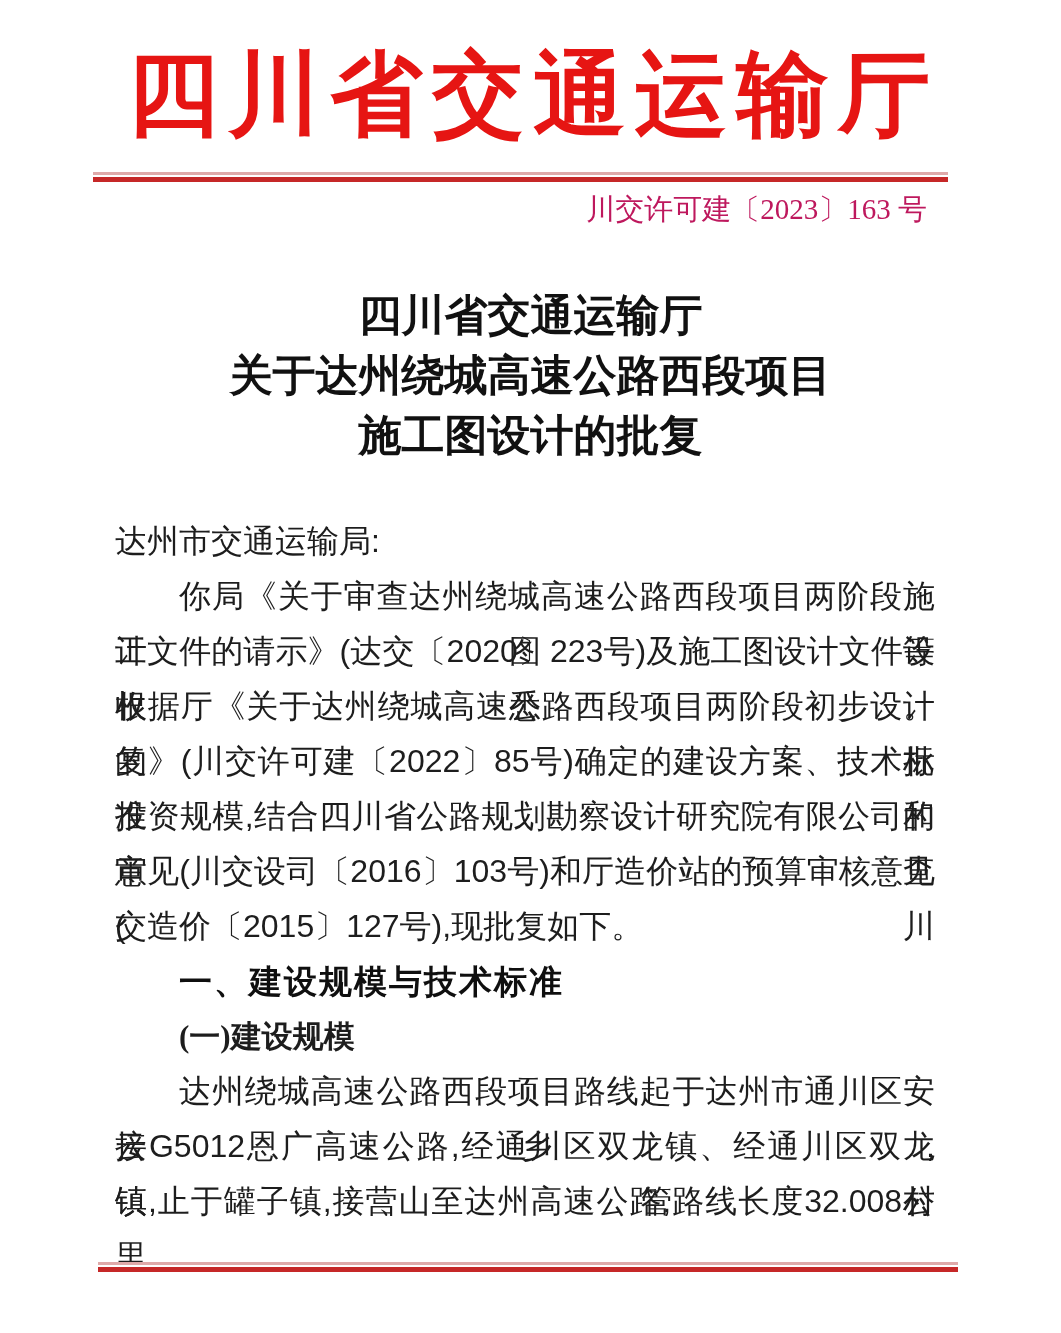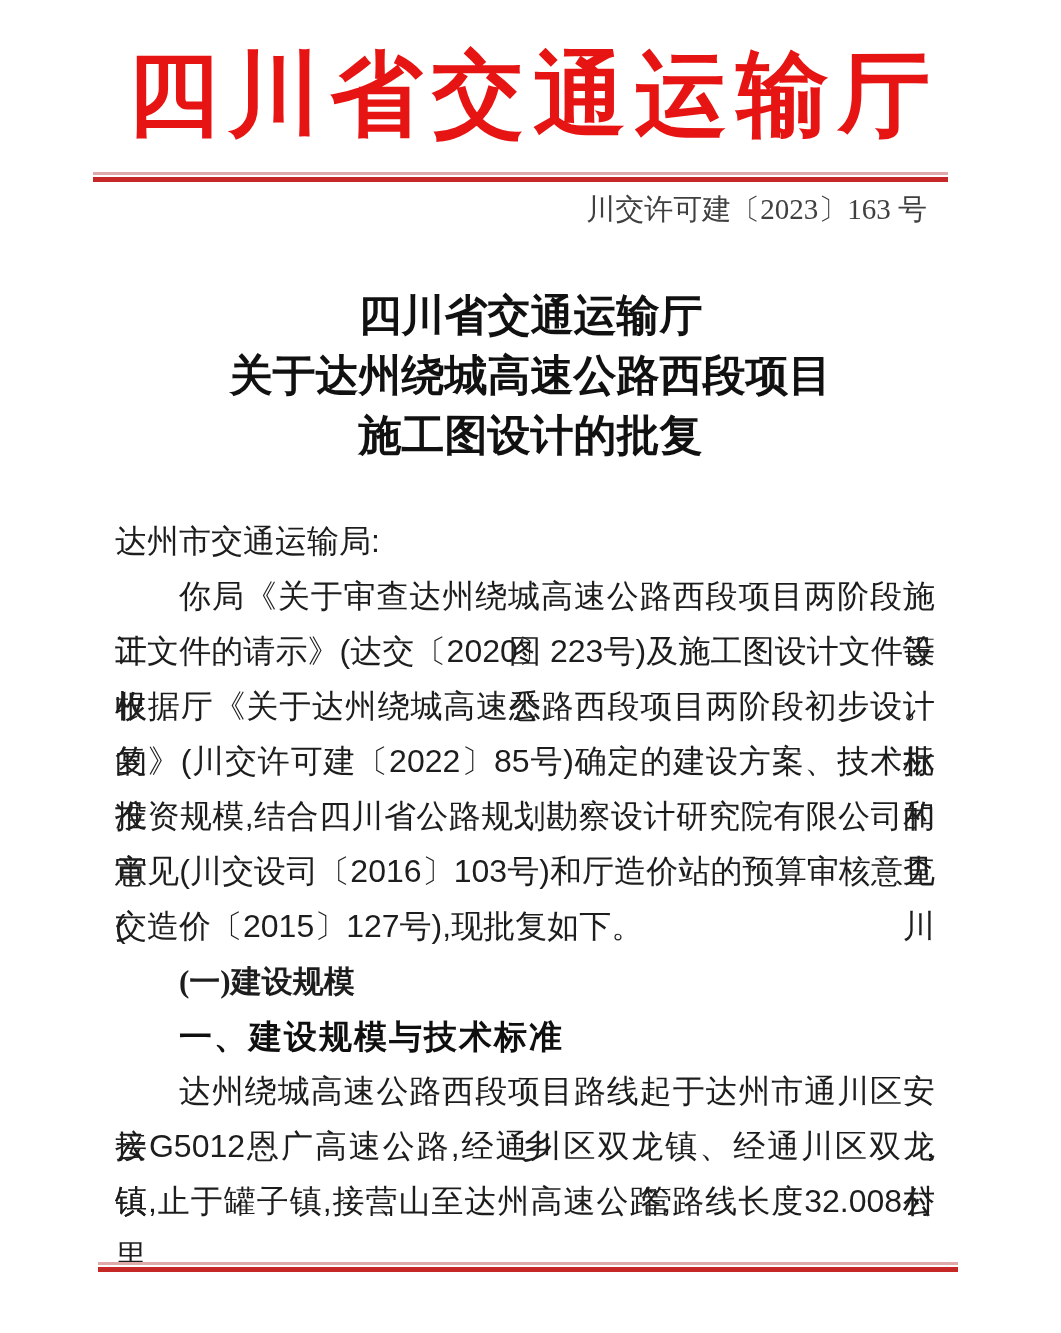--- a/index.html
+++ b/index.html
@@ -42,21 +42,21 @@
     width: 860px;
     margin-left: 0;
   }
   
   .doc-number {
     margin-top: 12px;
     padding-right: 134px;
     text-align: right;
     font-size: 29px;
     line-height: 30px;
-    color: #404040;
+    color: #be185d;
   }
   
   .title-block {
     margin-top: 62px;
     text-align: center;
     font-weight: bold;
     font-size: 43px;
     line-height: 60px;
     color: #111111;
   }
@@ -115,22 +115,22 @@
 
   <div class="body-block">
       <div class="line style-body">达州市交通运输局:</div>
       <div class="line style-body indent fill">你局《关于审查达州绕城高速公路西段项目两阶段施工图设</div>
       <div class="line style-body fill">计文件的请示》(达交〔2020〕223号)及施工图设计文件等收悉。</div>
       <div class="line style-body fill">根据厅《关于达州绕城高速公路西段项目两阶段初步设计的批</div>
       <div class="line style-body fill">复》(川交许可建〔2022〕85号)确定的建设方案、技术标准和</div>
       <div class="line style-body fill">投资规模,结合四川省公路规划勘察设计研究院有限公司的审查</div>
       <div class="line style-body fill">意见(川交设司〔2016〕103号)和厅造价站的预算审核意见(川</div>
       <div class="line style-body">交造价〔2015〕127号),现批复如下。</div>
+      <div class="line style-heading1 indent">一、建设规模与技术标准</div>
       <div class="line style-heading2 indent">(一)建设规模</div>
-      <div class="line style-heading1 indent">一、建设规模与技术标准</div>
       <div class="line style-body indent fill">达州绕城高速公路西段项目路线起于达州市通川区安云乡,</div>
       <div class="line style-body fill">接G5012恩广高速公路,经通川区双龙镇、经通川区双龙镇、管村</div>
       <div class="line style-body fill">镇,止于罐子镇,接营山至达州高速公路,路线长度32.008公里,</div>
     </div>
 
   <div class="rule rule-bottom">
     <div class="rule-thin" style="background: rgb(223, 170, 170);"></div>
     <div class="rule-gap"></div>
     <div class="rule-thick" style="background: rgb(198, 40, 40);"></div>
   </div>

